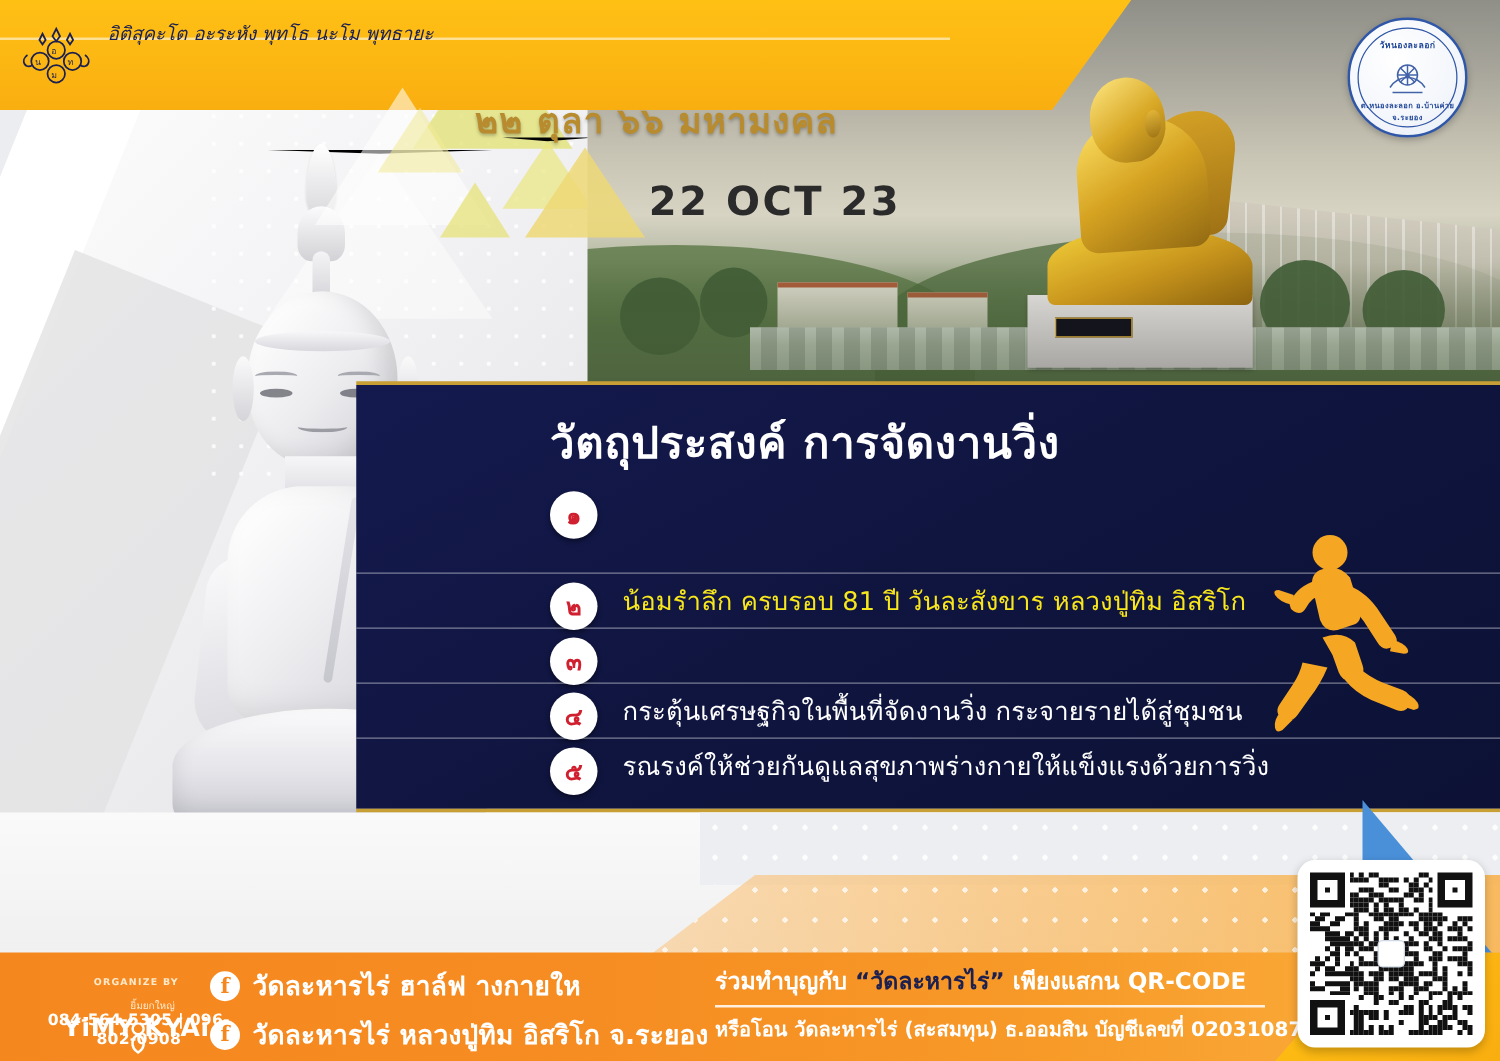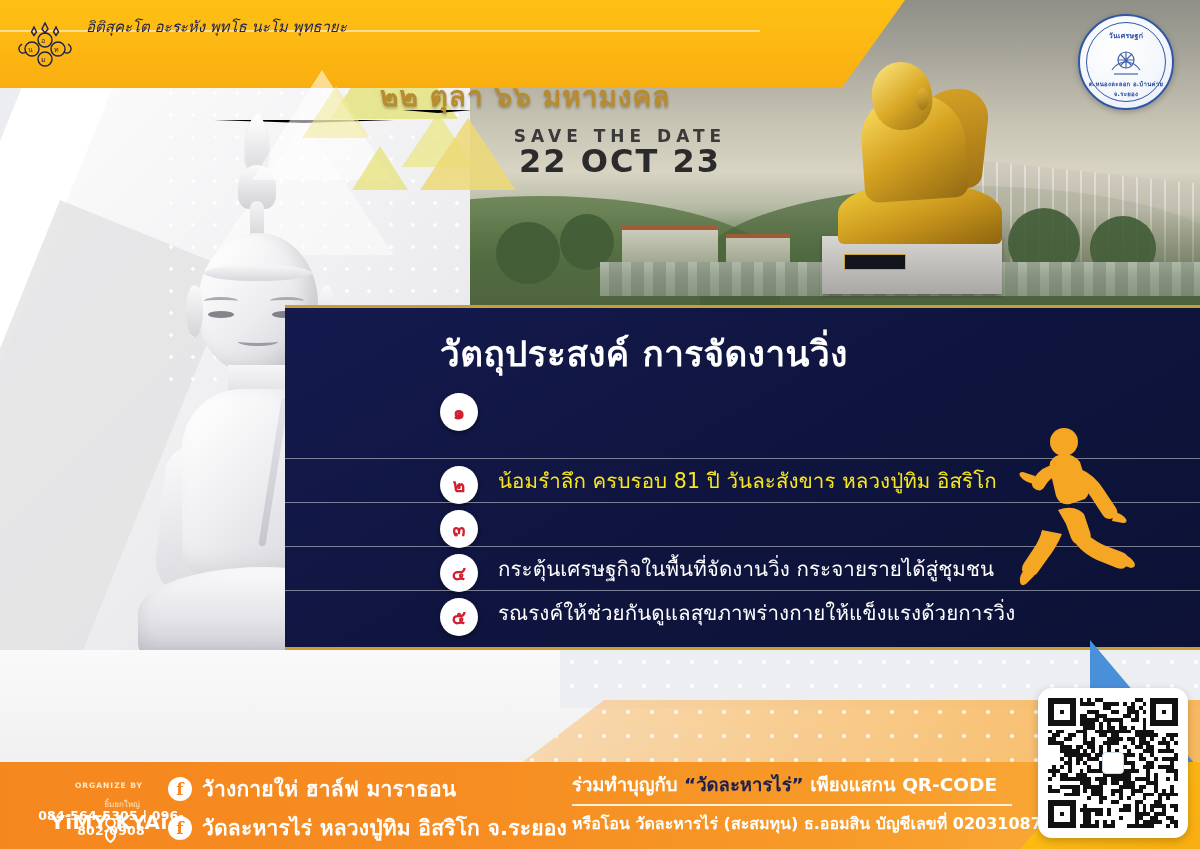--- a/index.html
+++ b/index.html
@@ -531,38 +531,37 @@
           <text x="27" y="48">ม</text>
       </g>
     </svg>
   </div>
   <div class="chant">
     <div>อิติสุคะโต อะระหัง พุทโธ นะโม พุทธายะ</div>
   </div>
 
   <div class="seal">
     <div class="seal-ring"></div>
-    <div class="seal-text" style="top:14px;">วันเศรษฐก่</div>
+    <div class="seal-text" style="top:14px;">วัหนองละลอก่</div>
     <svg width="44" height="44" viewBox="0 0 44 44" style="opacity:.85">
       <g fill="none" stroke="#23499a" stroke-width="1.2">
         <circle cx="22" cy="20" r="8"></circle>
         <path d="M22 12v16M14 20h16M16 14l12 12M28 14L16 26"></path>
         <path d="M8 30c4-6 10-8 14-8s10 2 14 8"></path>
         <path d="M10 34h24"></path>
       </g>
     </svg>
     <div class="seal-text" style="bottom:9px;font-size:6px;">ต.หนองละลอก อ.บ้านค่าย จ.ระยอง</div>
   </div>
 
   <div class="tri-w1"></div>
   <div class="tri-y3"></div>
   <div class="tri-y2"></div>
   <div class="tri-y1"></div>
   <div class="headline">๒๒ ตุลา ๖๖ มหามงคล</div>
-  <div class="save-date">SAVE THE DATE</div>
   <div class="date-en">22 OCT 23</div>
 
   <div class="panel">
     <div class="panel-title">วัตถุประสงค์ การจัดงานวิ่ง</div>
 
     <div class="rows">
 
       <div class="row tall">
         <div class="badge">๑</div>
       </div>
@@ -628,21 +627,21 @@
         <circle cx="8.5" cy="5" r="4.4" fill="none" stroke="#ffffff" stroke-width="2"></circle>
         <path d="M8.5 10 C3 12 2 20 8.5 24 C15 20 14 12 8.5 10z" fill="none" stroke="#ffffff" stroke-width="2"></path>
       </svg>
     </div>
   </div>
   <div class="phones">084-564-5305  |  096-802-0908</div>
 
   <div class="fb-block">
     <div class="fb-line">
       <div class="fb-icon">f</div>
-      <div class="fb-text">วัางกายให่ ฮาล์ฟ มาราธอน</div>
+      <div class="fb-text">วัดละหารไร่ ฮาล์ฟ างกายให</div>
     </div>
     <div class="fb-line">
       <div class="fb-icon">f</div>
       <div class="fb-text">วัดละหารไร่ หลวงปู่ทิม อิสริโก จ.ระยอง</div>
     </div>
   </div>
 
   <div class="donate">
     <div class="donate-line1">
       <span>ร่วมทำบุญกับ</span>

